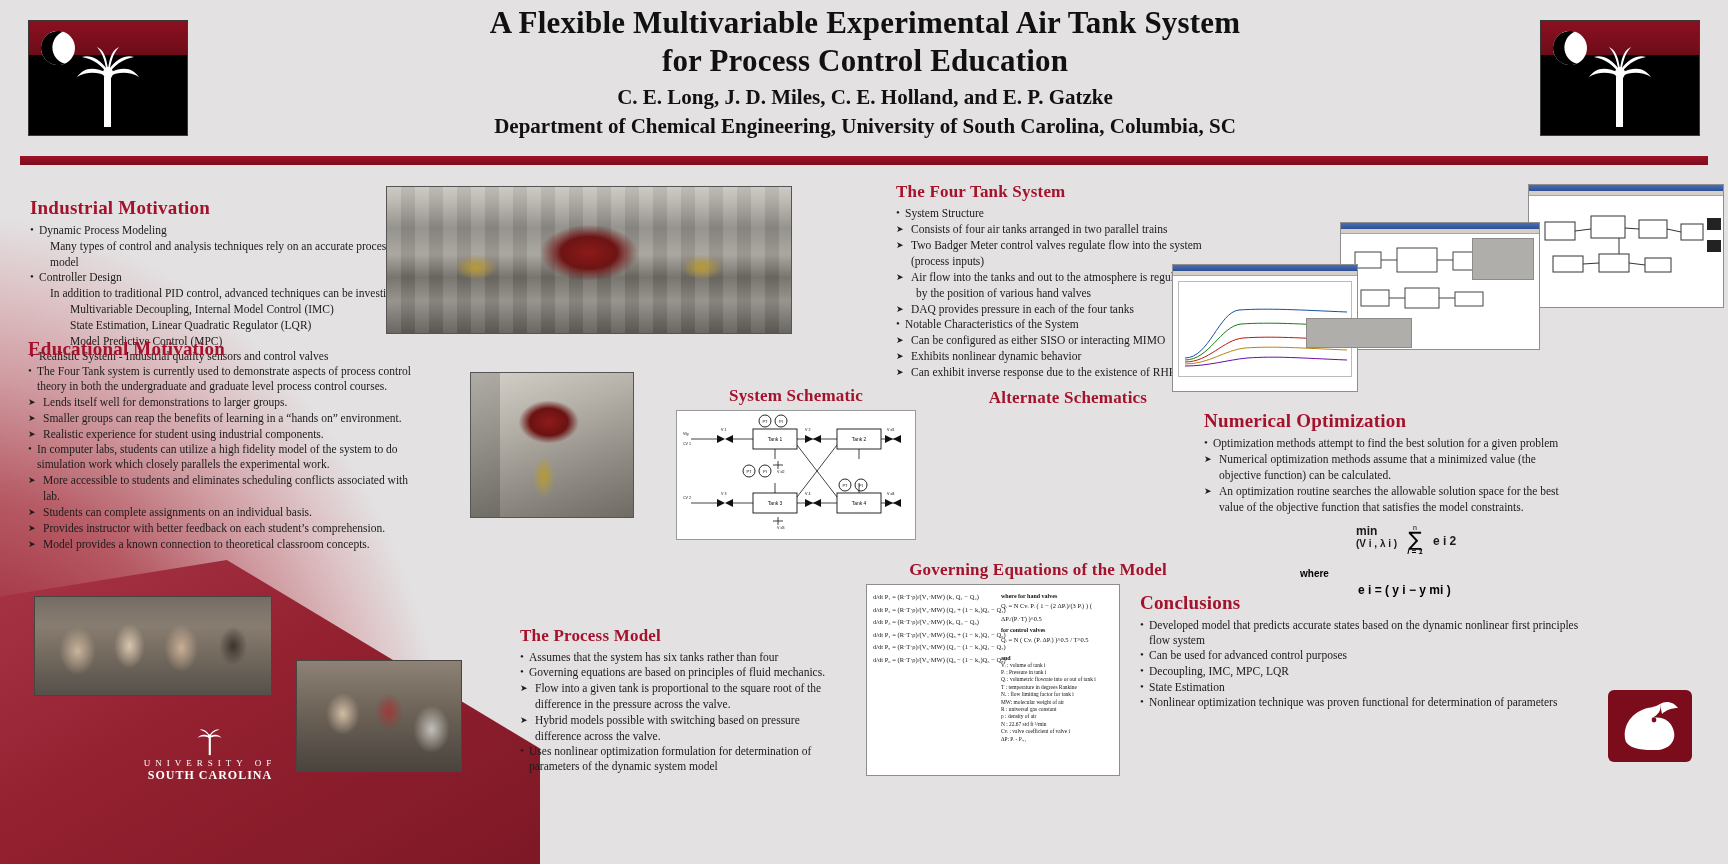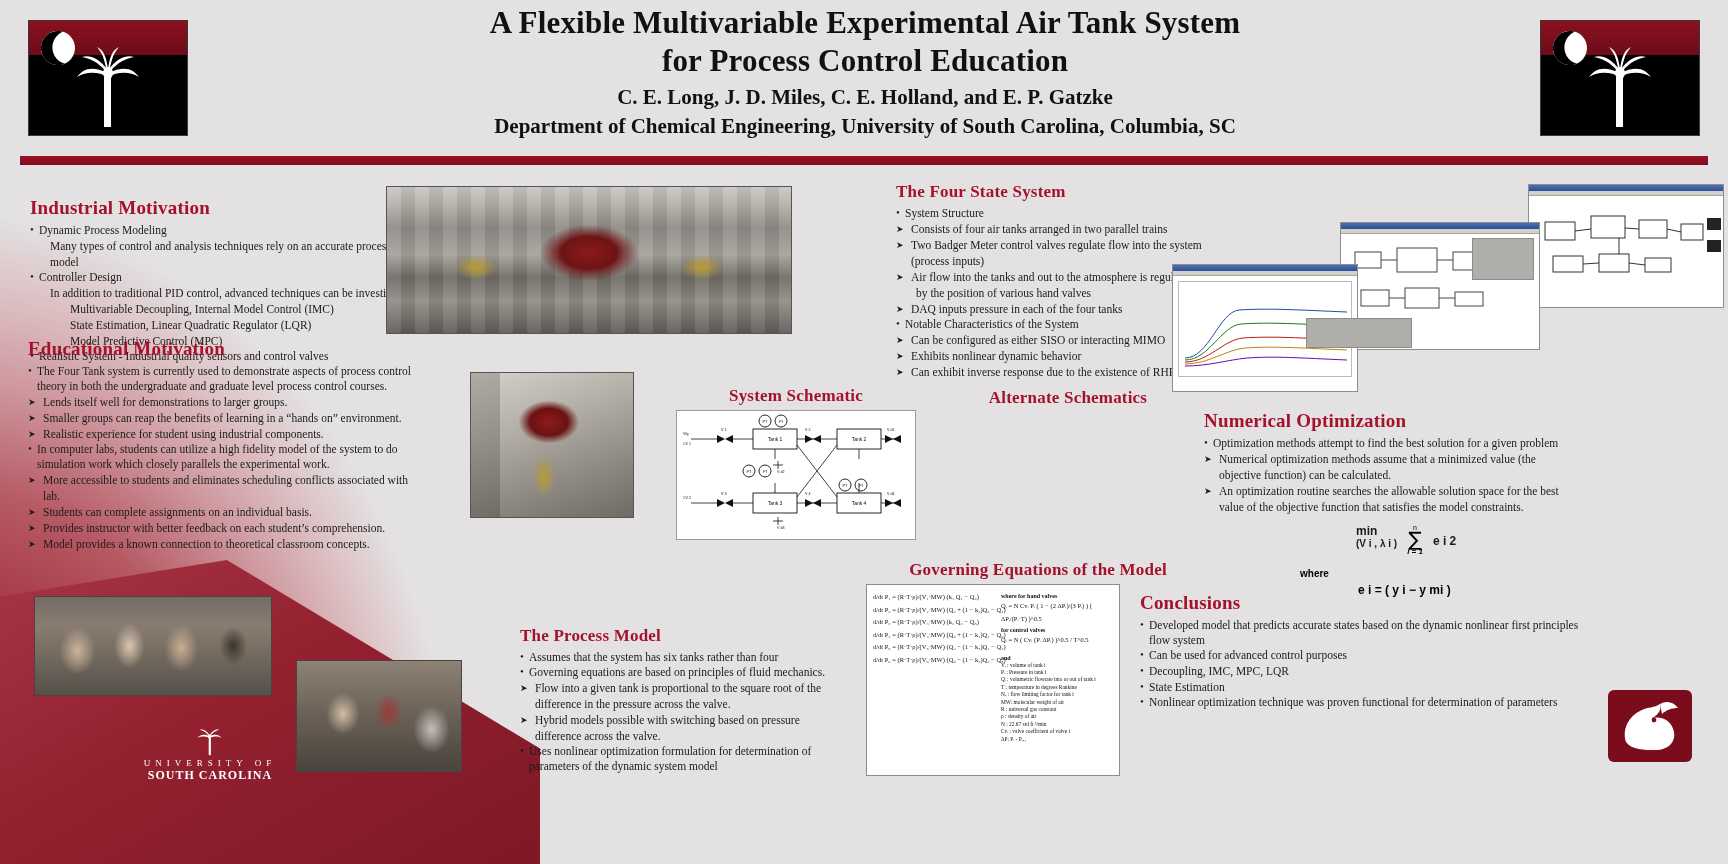--- a/index.html
+++ b/index.html
@@ -295,28 +295,28 @@
       </g>
     </svg>
     <div class="l1">UNIVERSITY OF</div>
     <div class="l2">SOUTH CAROLINA</div>
   </div>
 
   <div class="photo photo-apparatus"></div>
   <div class="photo photo-valve"></div>
 
   <div class="abs" style="left:896px; top:182px; width:330px;">
-    <div class="sec-h sec-title-lg">The Four State System</div>
+    <div class="sec-h sec-title-lg">The Four Tank System</div>
     <div class="body-txt" style="margin-top:4px;">
         <div class="b0 dot-li">System Structure</div>
         <div class="b1 arrow-li">Consists of four air tanks arranged in two parallel trains</div>
         <div class="b1 arrow-li">Two Badger Meter control valves regulate flow into the system (process inputs)</div>
         <div class="b1 arrow-li">Air flow into the tanks and out to the atmosphere is regulated</div>
         <div class="b1">by the position of various hand valves</div>
-        <div class="b1 arrow-li">DAQ inputs pressure in each of the four tanks</div>
+        <div class="b1 arrow-li">DAQ provides pressure in each of the four tanks</div>
         <div class="b0 dot-li">Notable Characteristics of the System</div>
         <div class="b1 arrow-li">Can be configured as either SISO or interacting MIMO</div>
         <div class="b1 arrow-li">Exhibits nonlinear dynamic behavior</div>
         <div class="b1 arrow-li">Can exhibit inverse response due to the existence of RHP zeroes</div>
       </div>
   </div>
 
   <div class="shot shot-sim">
     <div class="titlebar"></div>
     <div class="toolbar"></div>

